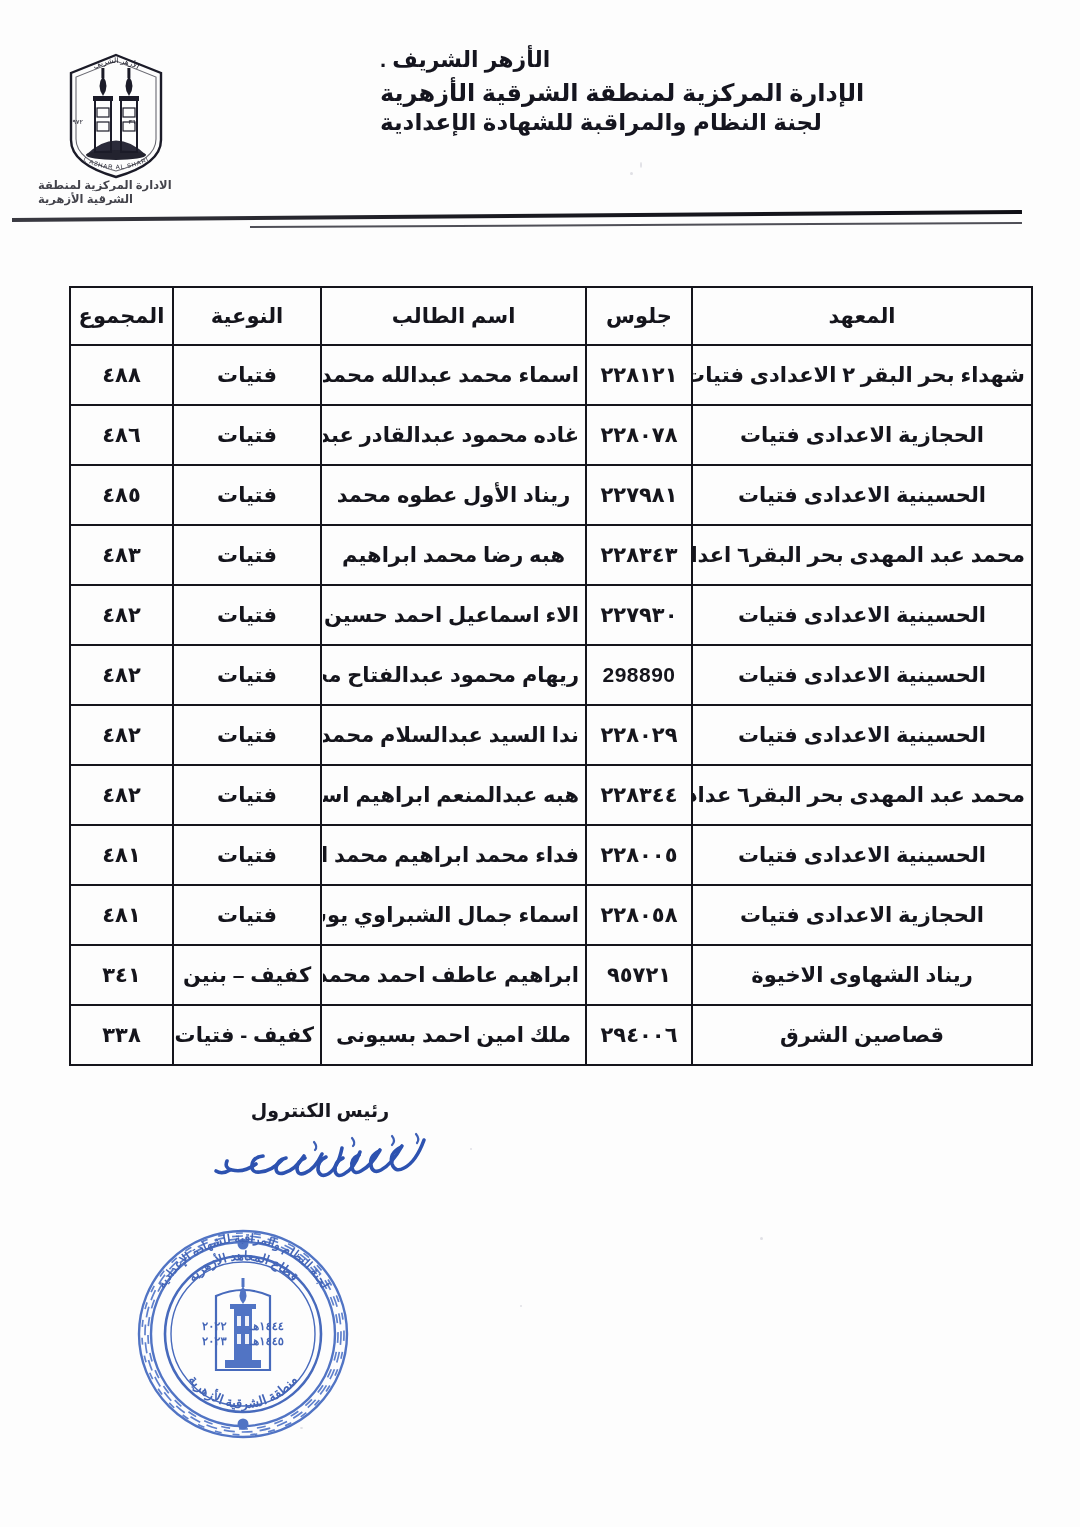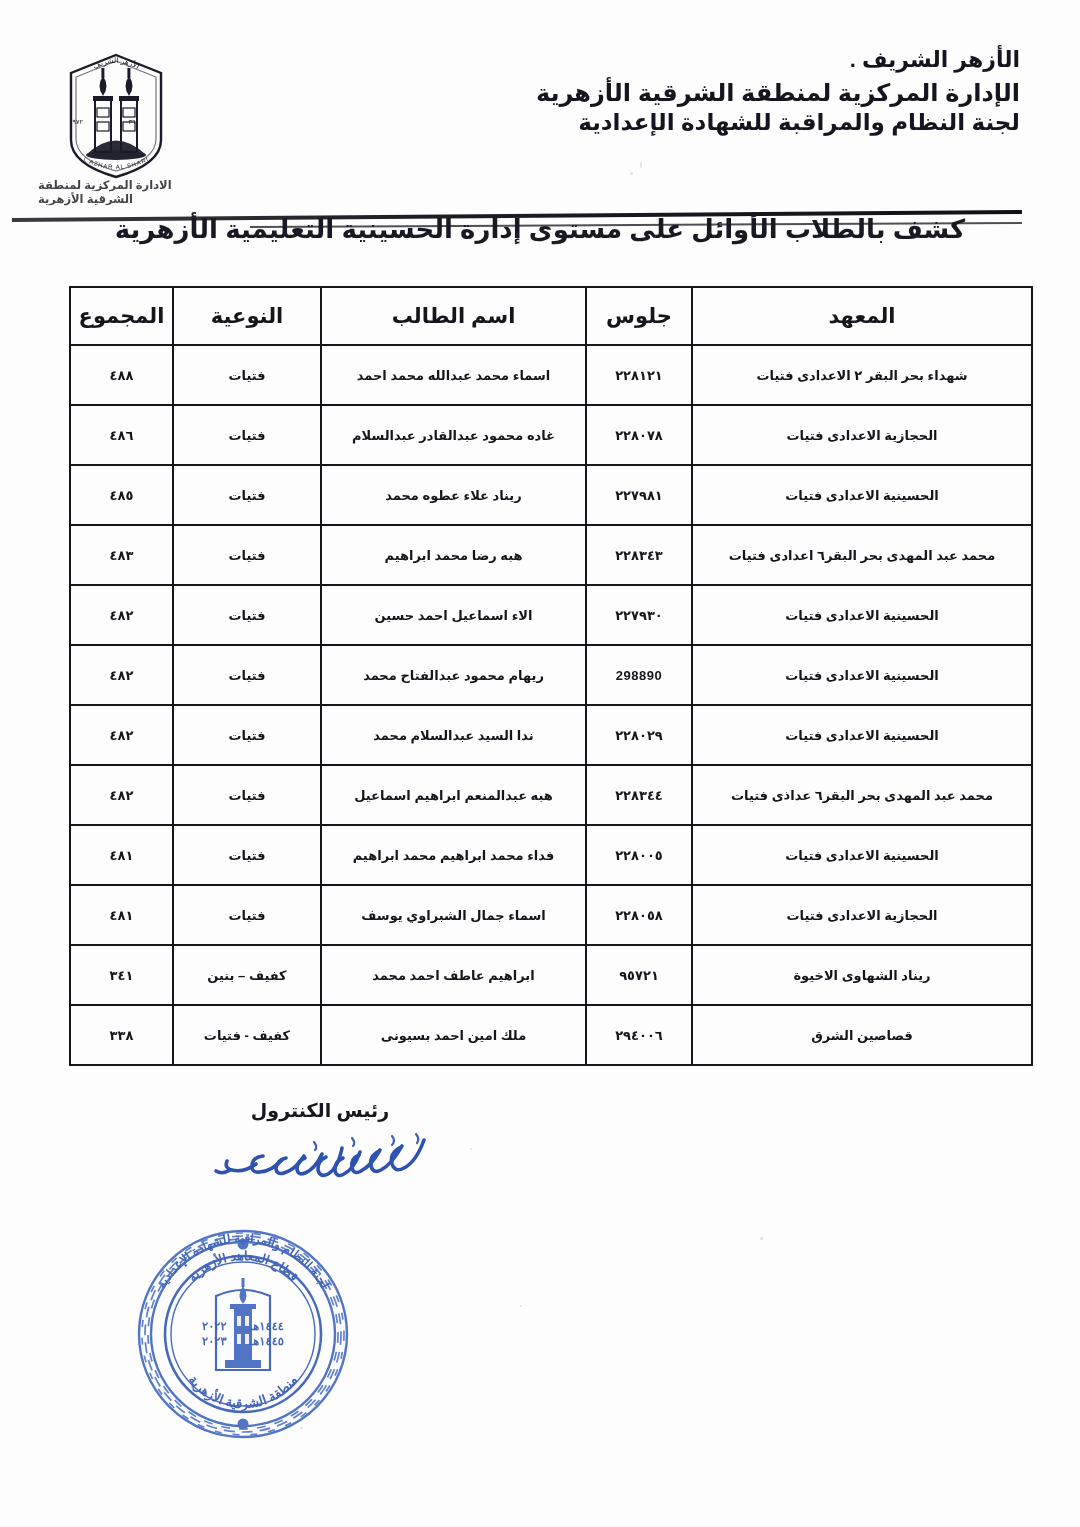--- a/index.html
+++ b/index.html
@@ -26,21 +26,21 @@
     top: 40px;
     right: 0;
     left: 0;
     height: 150px;
   }
   .header-text {
     position: absolute;
     top: 6px;
     right: 60px;
     width: 640px;
-    text-align: right;
+    text-align: left;
     direction: rtl;
     color: #15151f;
   }
   .header-line {
     font-weight: bold;
     line-height: 1.30;
     letter-spacing: -0.4px;
     white-space: nowrap;
   }
   .hl-1 { font-size: 22px; margin-bottom: 2px; }
@@ -138,21 +138,21 @@
     overflow: hidden;
     white-space: nowrap;
   }
   table.main th {
     height: 56px;
     font-size: 21px;
     font-weight: bold;
   }
   table.main td {
     height: 58px;
-    font-size: 13px;
+    font-size: 21px;
     font-weight: bold;
   }
   
   .col-inst  { width: 340px; }
   .col-seat  { width: 106px; }
   .col-name  { width: 265px; }
   .col-type  { width: 148px; }
   .col-total { width: 103px; }
 
   td.cell-inst  { font-size: 17px; }
@@ -252,21 +252,20 @@
       <div class="logo-caption">
         <span>الادارة المركزية لمنطقة</span><br>
         <span>الشرقية الأزهرية</span>
       </div>
     </div>
 
     <div class="rule"></div>
     <div class="rule-2"></div>
   </div>
 
-  <div class="doc-title">كشف بالطلاب الأوائل على مستوى إدارة الحسينية التعليمية الأزهرية</div>
 
   <div class="table-wrap">
     <table class="main">
       <colgroup>
         <col class="col-inst">
         <col class="col-seat">
         <col class="col-name">
         <col class="col-type">
         <col class="col-total">
       </colgroup>
@@ -290,21 +289,21 @@
           <tr>
             <td class="cell-inst">الحجازية الاعدادى فتيات</td>
             <td class="cell-seat">٢٢٨٠٧٨</td>
             <td class="cell-name">غاده محمود عبدالقادر عبدالسلام</td>
             <td class="cell-type">فتيات</td>
             <td class="cell-total">٤٨٦</td>
           </tr>
           <tr>
             <td class="cell-inst">الحسينية الاعدادى فتيات</td>
             <td class="cell-seat">٢٢٧٩٨١</td>
-            <td class="cell-name">ريناد علاء عطوه محمد</td>
+            <td class="cell-name">ريناد الأول عطوه محمد</td>
             <td class="cell-type">فتيات</td>
             <td class="cell-total">٤٨٥</td>
           </tr>
           <tr>
             <td class="cell-inst">محمد عبد المهدى بحر البقر٦ اعدادى فتيات</td>
             <td class="cell-seat">٢٢٨٣٤٣</td>
             <td class="cell-name">هبه رضا محمد ابراهيم</td>
             <td class="cell-type">فتيات</td>
             <td class="cell-total">٤٨٣</td>
           </tr>

